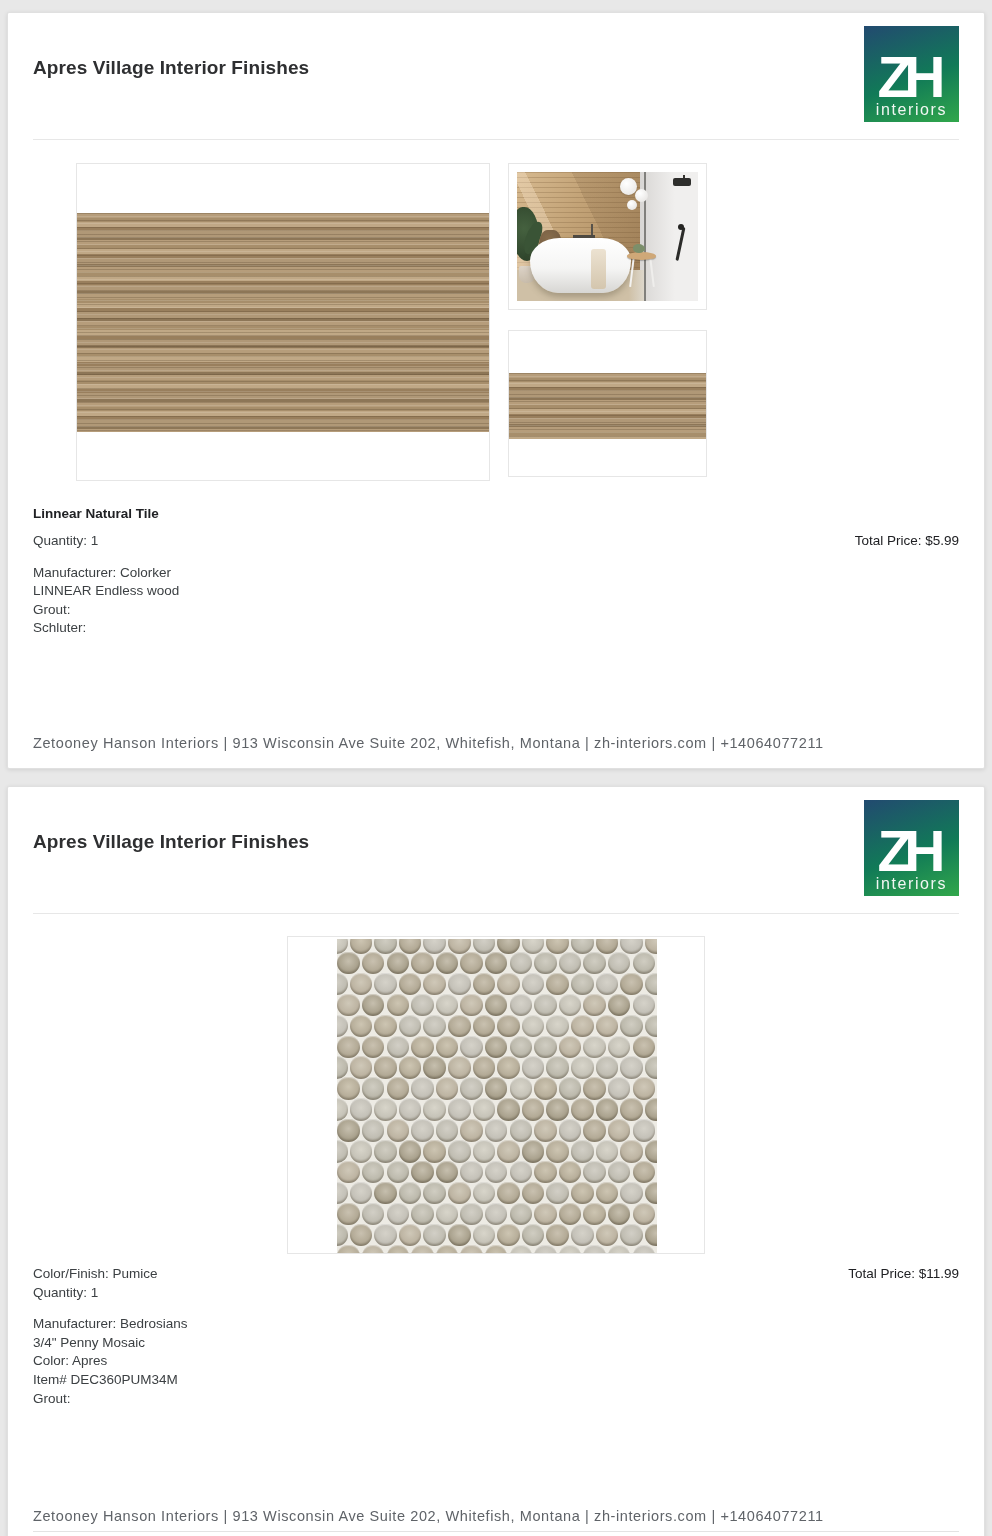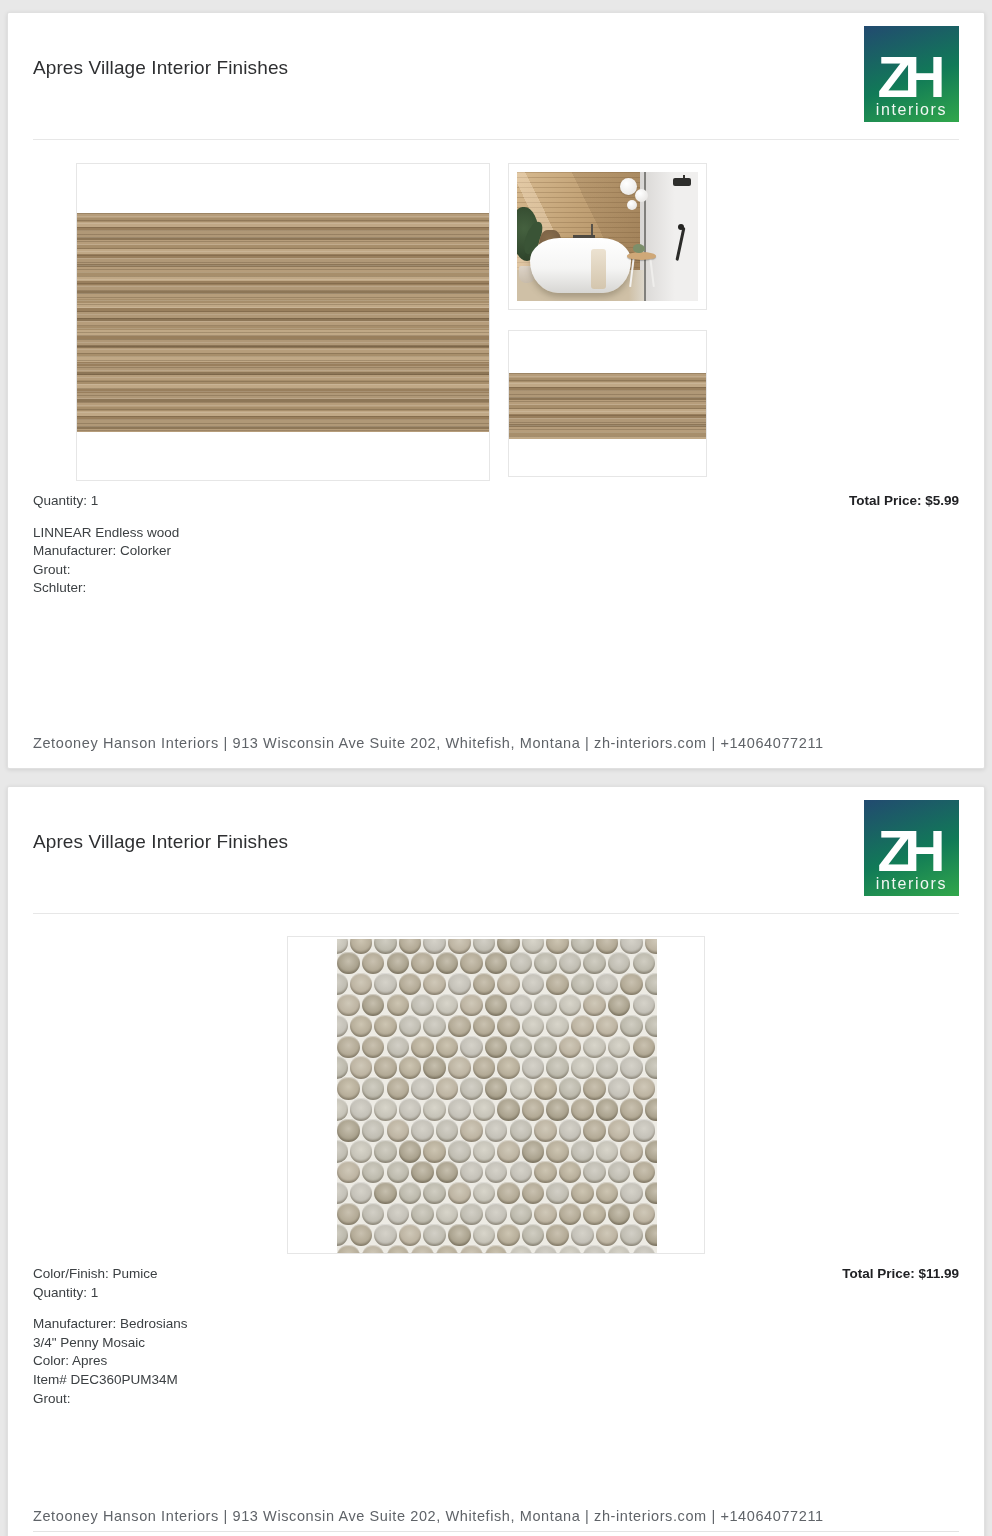--- a/index.html
+++ b/index.html
@@ -18,21 +18,21 @@
   body{font-family:"Liberation Sans",sans-serif;background:var(--canvas-bg);}
   #canvas{width:992px;height:1536px;overflow:hidden;background:var(--canvas-bg);padding-top:12px;}
   .page{
     width:978px;height:757px;margin:0 auto;background:var(--page-bg);
     border:1px solid #e0e0e0;border-radius:2px;box-shadow:0 1px 4px rgba(0,0,0,.10);
     position:relative;padding:0 25px;
   }
   .page + .page{margin-top:17px;}
   
   .hd{display:flex;justify-content:space-between;height:126px;}
-  .title{margin-top:44px;font-size:19px;font-weight:400;color:#2e2f31;letter-spacing:.1px;}
+  .title{margin-top:44px;font-size:19px;font-weight:700;color:#2e2f31;letter-spacing:.1px;}
   .logo{
     margin-top:13px;width:95px;height:96px;flex:0 0 auto;
     background:linear-gradient(160deg,var(--logo-top) 0%,var(--logo-mid) 55%,var(--logo-bottom) 100%);
     display:flex;flex-direction:column;align-items:center;justify-content:flex-end;overflow:hidden;
   }
   .logo-mark{font-size:57px;font-weight:800;color:#fff;letter-spacing:-8px;line-height:.88;margin-right:8px;margin-bottom:-2px;}
   .logo-sub{font-size:16px;font-weight:400;color:#f2f7f3;letter-spacing:1.6px;line-height:1.3;margin-bottom:1px;}
   .rule{height:0;border-top:1px solid #e7e7e7;}
   
   .media-row{margin-top:23px;margin-left:43px;display:flex;gap:18px;}
@@ -79,21 +79,21 @@
   .ph-stool-l1{left:63%;top:66%;width:2px;height:23%;background:#f3f2f0;transform:rotate(7deg);}
   .ph-stool-l2{left:74%;top:66%;width:2px;height:23%;background:#efeeec;transform:rotate(-7deg);}
   .ph-stool-plant{left:64%;top:56%;width:7%;height:7%;background:#7c8f6a;border-radius:45% 55% 50% 50%;}
   
   .fig-mosaic{margin:22px auto 0;width:418px;height:318px;}
   .mosaic{position:absolute;left:49px;top:2px;width:320px;height:314px;overflow:hidden;background:var(--grout);}
   .penny{position:absolute;border-radius:50%;}
   
   .product-name{margin:25px 0 0;font-size:13.5px;font-weight:700;color:var(--accent-text);}
   .qty-row{display:flex;justify-content:space-between;align-items:flex-start;margin-top:11px;font-size:13.5px;color:var(--body-text);line-height:18.6px;}
-  .price{font-weight:700;color:var(--accent-text);white-space:nowrap;}
+  .price{font-weight:400;color:var(--accent-text);white-space:nowrap;}
   .details{margin-top:13px;font-size:13.5px;color:var(--body-text);line-height:18.6px;}
   .page-footer{position:absolute;left:25px;right:25px;bottom:17px;font-size:14.5px;color:var(--footer-text);letter-spacing:.6px;white-space:nowrap;}
   .bottom-rule{position:absolute;left:25px;right:25px;bottom:10px;border-top:1px solid #e3e3e3;}
   .page2 .page-footer{bottom:18px;}
 </style>
 </head>
 <body>
 
 <div id="canvas">
 
@@ -139,27 +139,28 @@
             <div class="ph-stool-top"></div>
               <div class="ph-stool-plant"></div>
           </div>
         </figure>
         <figure class="fig fig-thumb">
           <div class="wood-band strip"></div>
         </figure>
       </div>
     </div>
 
+    <h2 class="product-name">Linnear Natural Tile</h2>
     <div class="qty-row">
       <span>Quantity: 1</span>
       <span class="price">Total Price: $5.99</span>
     </div>
     <div class="details">
+        <div>Manufacturer: Colorker</div>
         <div>LINNEAR Endless wood</div>
-        <div>Manufacturer: Colorker</div>
         <div>Grout:</div>
         <div>Schluter:</div>
       </div>
 
     <footer class="page-footer">Zetooney Hanson Interiors | 913 Wisconsin Ave Suite 202, Whitefish, Montana | zh-interiors.com | +14064077211</footer>
   </section>
 
   <section class="page page2">
     <div class="hd">
       <h1 class="title">Apres Village Interior Finishes</h1>

